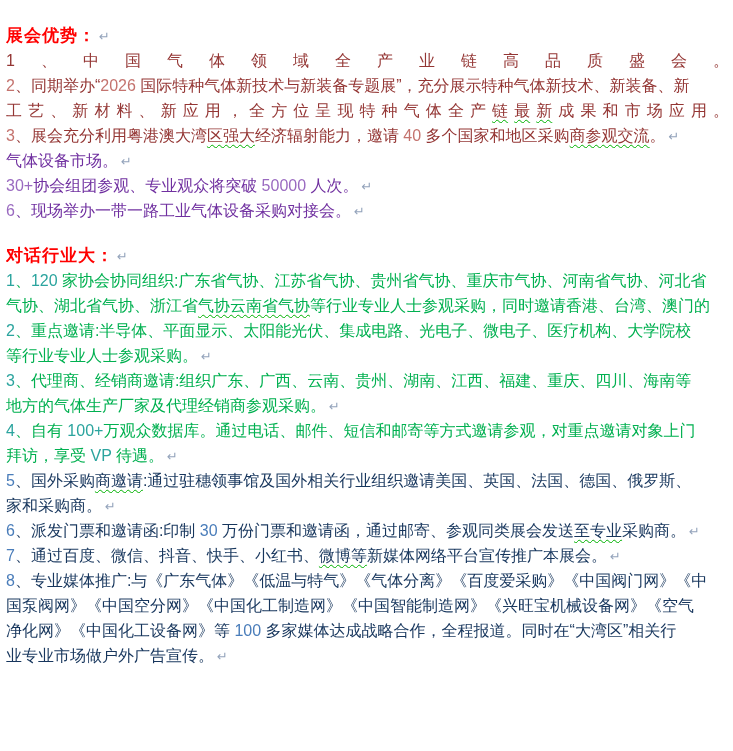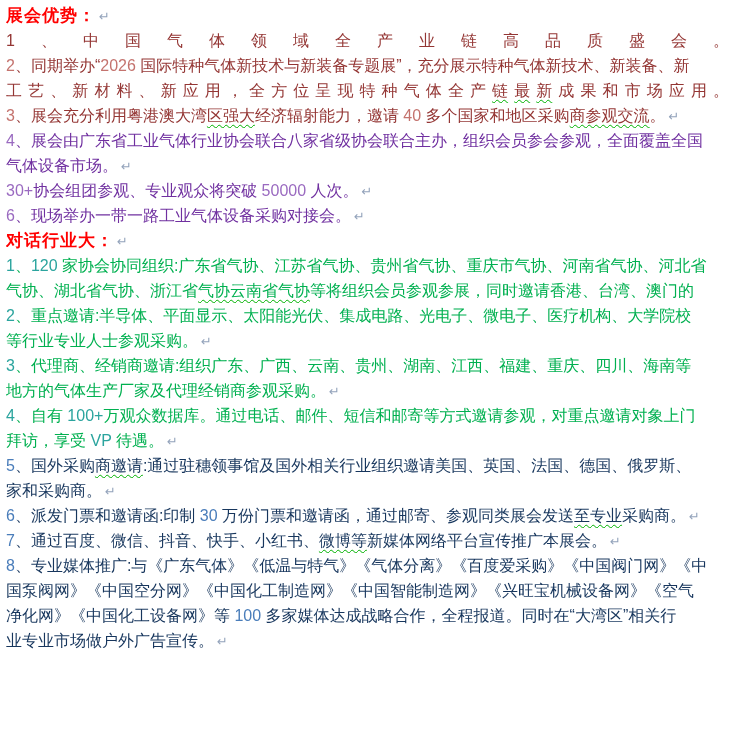--- a/index.html
+++ b/index.html
@@ -9,21 +9,21 @@
   }
   #doc{padding:3px 4px 0 6px;}
   .line{
     height:25px;line-height:25px;font-size:16px;
     white-space:nowrap;overflow:hidden;
   }
   .line.spread{
     display:flex;justify-content:space-between;align-items:baseline;
     white-space:normal;
   }
-  .hd{color:#ff0000;font-weight:bold;font-size:17px;letter-spacing:1px;}
+  .hd{color:#ff0000;font-weight:bold;font-size:17px;letter-spacing:1px;margin-top:20px;}
   .dr{color:#943634;}
   .pu{color:#7030a0;}
   .gr{color:#00b050;}
   .nv{color:#17365d;}
   .dr .num{color:#c4736e;}
   .pu .num{color:#9a6ac0;}
   .gr .num{color:#2ba49e;}
   .nv .num{color:#4a7dba;}
   .wg{
     text-decoration:underline;text-decoration-style:wavy;
@@ -94,27 +94,26 @@
       <span>成</span>
       <span>果</span>
       <span>和</span>
       <span>市</span>
       <span>场</span>
       <span>应</span>
       <span>用</span>
       <span>。</span>
     </div>
     <div class="line dr"><span class="num ">3</span><span class="">、展会充分利用粤港澳大湾</span><span class="wg">区强大</span><span class="">经济辐射能力，邀请 </span><span class="num ">40</span><span class=""> 多个国家和地区采购</span><span class="wg">商参观交流</span><span class="">。</span><span class="pilcrow">↵</span></div>
-    <div class="line pu"><span class="num ">4</span><span class="">、展会由广东省工业气体行业协会联合八家省级协会联合主办，组织会员参会参观，全面覆盖全国</span></div>
     <div class="line pu"><span class="">气体设备市场。</span><span class="pilcrow">↵</span></div>
     <div class="line pu"><span class="num ">30+</span><span class="">协会组团参观、专业观众将突破 </span><span class="num ">50000</span><span class=""> 人次。</span><span class="pilcrow">↵</span></div>
     <div class="line pu"><span class="num ">6</span><span class="">、现场举办一带一路工业气体设备采购对接会。</span><span class="pilcrow">↵</span></div>
     <div class="line hd"><span class="">对话行业大：</span><span class="pilcrow">↵</span></div>
     <div class="line gr"><span class="num ">1</span><span class="">、</span><span class="num ">120</span><span class=""> 家协会协同组织:广东省气协、江苏省气协、贵州省气协、重庆市气协、河南省气协、河北省</span></div>
-    <div class="line gr"><span class="">气协、湖北省气协、浙江省</span><span class="wg">气协云南省气协</span><span class="">等将组织会员参观参展，同时邀请香港、台湾、澳门的</span></div>
+    <div class="line gr"><span class="">气协、湖北省气协、浙江省</span><span class="wg">气协云南省气协</span><span class="">等行业专业人士参观采购，同时邀请香港、台湾、澳门的</span></div>
     <div class="line gr"><span class="num ">2</span><span class="">、重点邀请:半导体、平面显示、太阳能光伏、集成电路、光电子、微电子、医疗机构、大学院校</span></div>
     <div class="line gr"><span class="">等行业专业人士参观采购。</span><span class="pilcrow">↵</span></div>
     <div class="line gr"><span class="num ">3</span><span class="">、代理商、经销商邀请:组织广东、广西、云南、贵州、湖南、江西、福建、重庆、四川、海南等</span></div>
     <div class="line gr"><span class="">地方的气体生产厂家及代理经销商参观采购。</span><span class="pilcrow">↵</span></div>
     <div class="line gr"><span class="num ">4</span><span class="">、自有 </span><span class="num ">100+</span><span class="">万观众数据库。通过电话、邮件、短信和邮寄等方式邀请参观，对重点邀请对象上门</span></div>
     <div class="line gr"><span class="">拜访，享受 </span><span class="num ">VP</span><span class=""> 待遇。</span><span class="pilcrow">↵</span></div>
     <div class="line nv"><span class="num ">5</span><span class="">、国外采购</span><span class="wg">商邀请</span><span class="">:通过驻穗领事馆及国外相关行业组织邀请美国、英国、法国、德国、俄罗斯、</span></div>
     <div class="line nv"><span class="">家和采购商。</span><span class="pilcrow">↵</span></div>
     <div class="line nv"><span class="num ">6</span><span class="">、派发门票和邀请函:印制 </span><span class="num ">30</span><span class=""> 万份门票和邀请函，通过邮寄、参观同类展会发送</span><span class="wg">至专业</span><span class="">采购商。</span><span class="pilcrow">↵</span></div>
     <div class="line nv"><span class="num ">7</span><span class="">、通过百度、微信、抖音、快手、小红书、</span><span class="wg">微博等</span><span class="">新媒体网络平台宣传推广本展会。</span><span class="pilcrow">↵</span></div>

